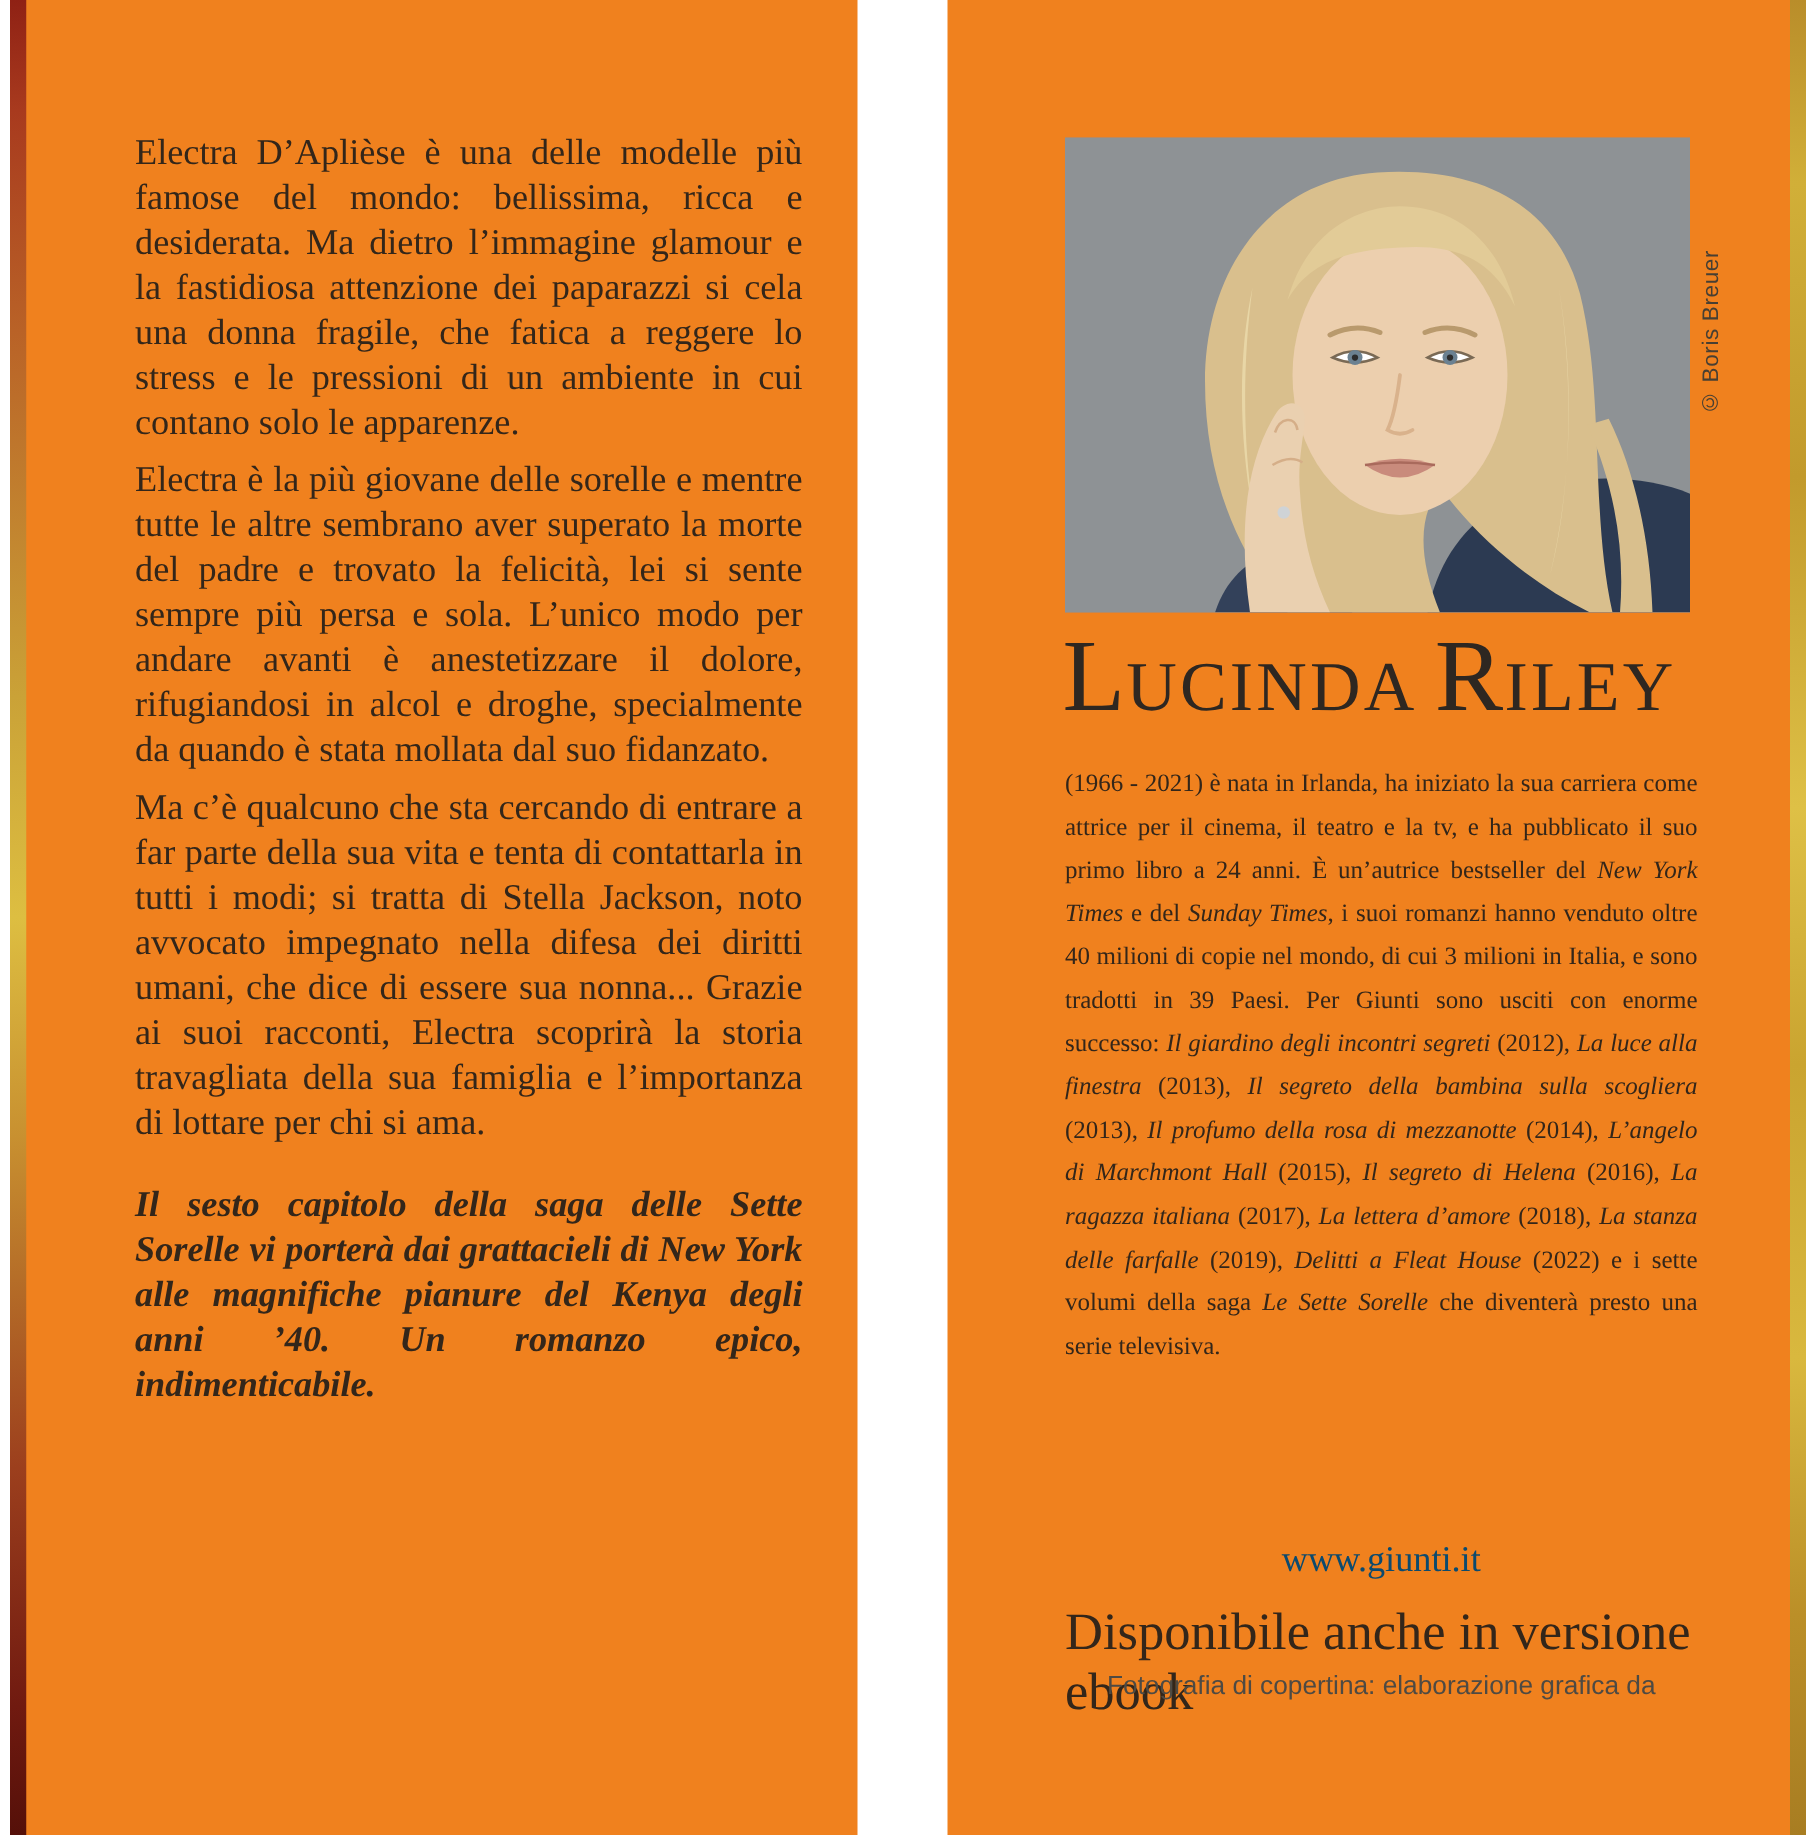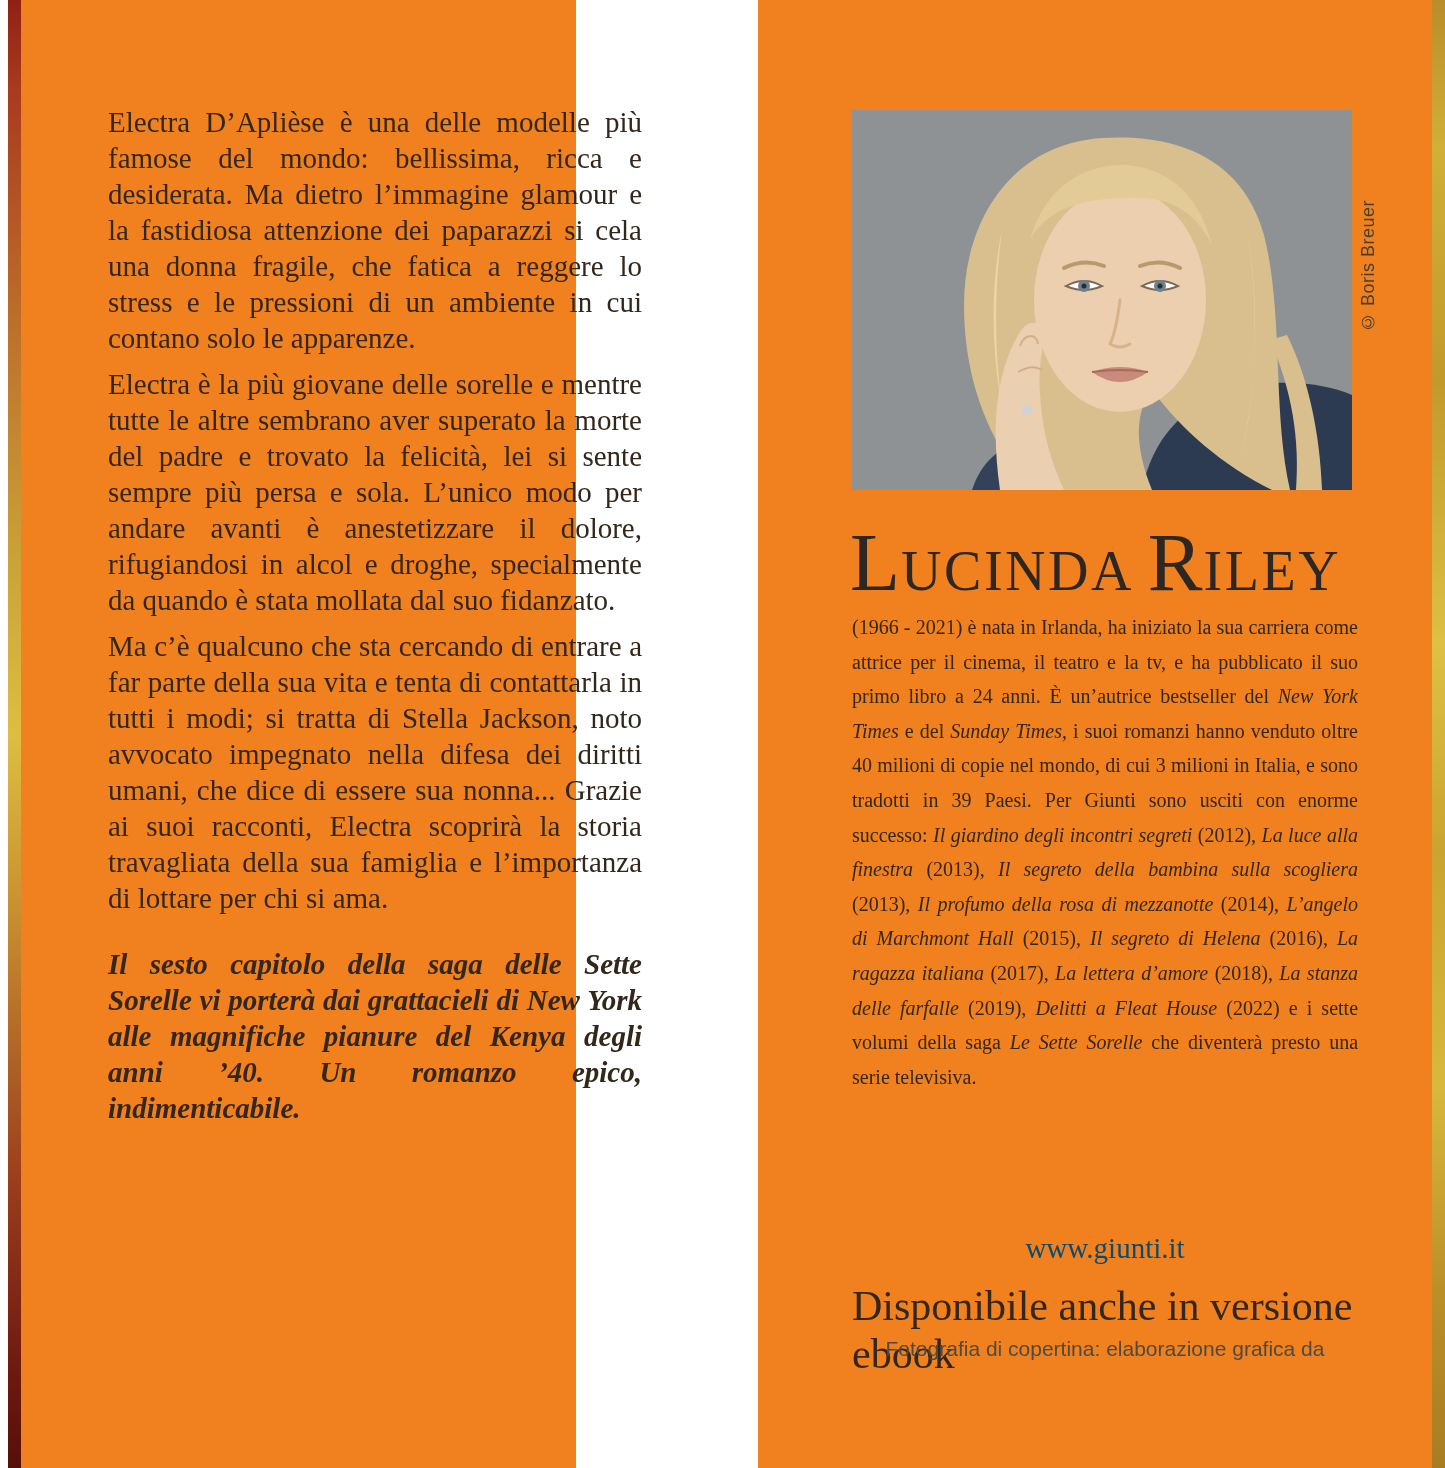--- a/index.html
+++ b/index.html
@@ -1,21 +1,21 @@
 <!DOCTYPE html>
 <html><head>
 <meta charset="utf-8">
 <style>
   * { margin:0; padding:0; box-sizing:border-box; }
   body { background:#ffffff; font-family:"Liberation Serif", serif; }
   .page { position:relative; width:1445px; height:1468px; background:#ffffff; overflow:hidden; }
 
   
   .flap { position:absolute; top:0; height:1468px; background:#f0811e; }
-  .left-flap  { left:8px;   width:568px; }
+  .left-flap  { left:8px;   width:678px; }
   .right-flap { left:758px; width:674px; }
 
   
   .edge-strip { position:absolute; top:0; height:1468px; }
   .left-strip {
     left:8px; width:13px;
     background:linear-gradient(180deg,#8f2114 0%,#a83a1e 6%,#b96227 18%,#caa237 38%,#ddbe41 50%,#c89030 62%,#9c3f1d 80%,#701a10 93%,#551009 100%);
   }
   .right-strip {
     left:1432px; width:13px;
@@ -36,21 +36,21 @@
     background:#8e9295; overflow:hidden;
   }
   .photo-credit {
     position:absolute; left:1358px; top:108px; height:224px; width:26px;
     writing-mode:vertical-rl; transform:rotate(180deg);
     font-family:"Liberation Sans", sans-serif; font-size:18px; color:#473f33;
     letter-spacing:0.5px; text-align:left;
   }
   .author-title {
     position:absolute; left:850px; top:500px; width:510px;
-    color:#2e2721; white-space:nowrap;margin-top:22px;
+    color:#2e2721; white-space:nowrap;
   }
   .author-title .initial { font-size:82px; line-height:1; letter-spacing:1px; }
   .author-title .rest    { font-size:56px; line-height:1; letter-spacing:2.5px; }
   .author-title .wordgap { display:inline-block; width:14px; }
 
   .bio {
     position:absolute; left:852px; top:610px; width:506px;
     color:#33261a; font-size:20px; line-height:34.6px; text-align:justify;
   }
   .bio .it { font-style:italic; }

